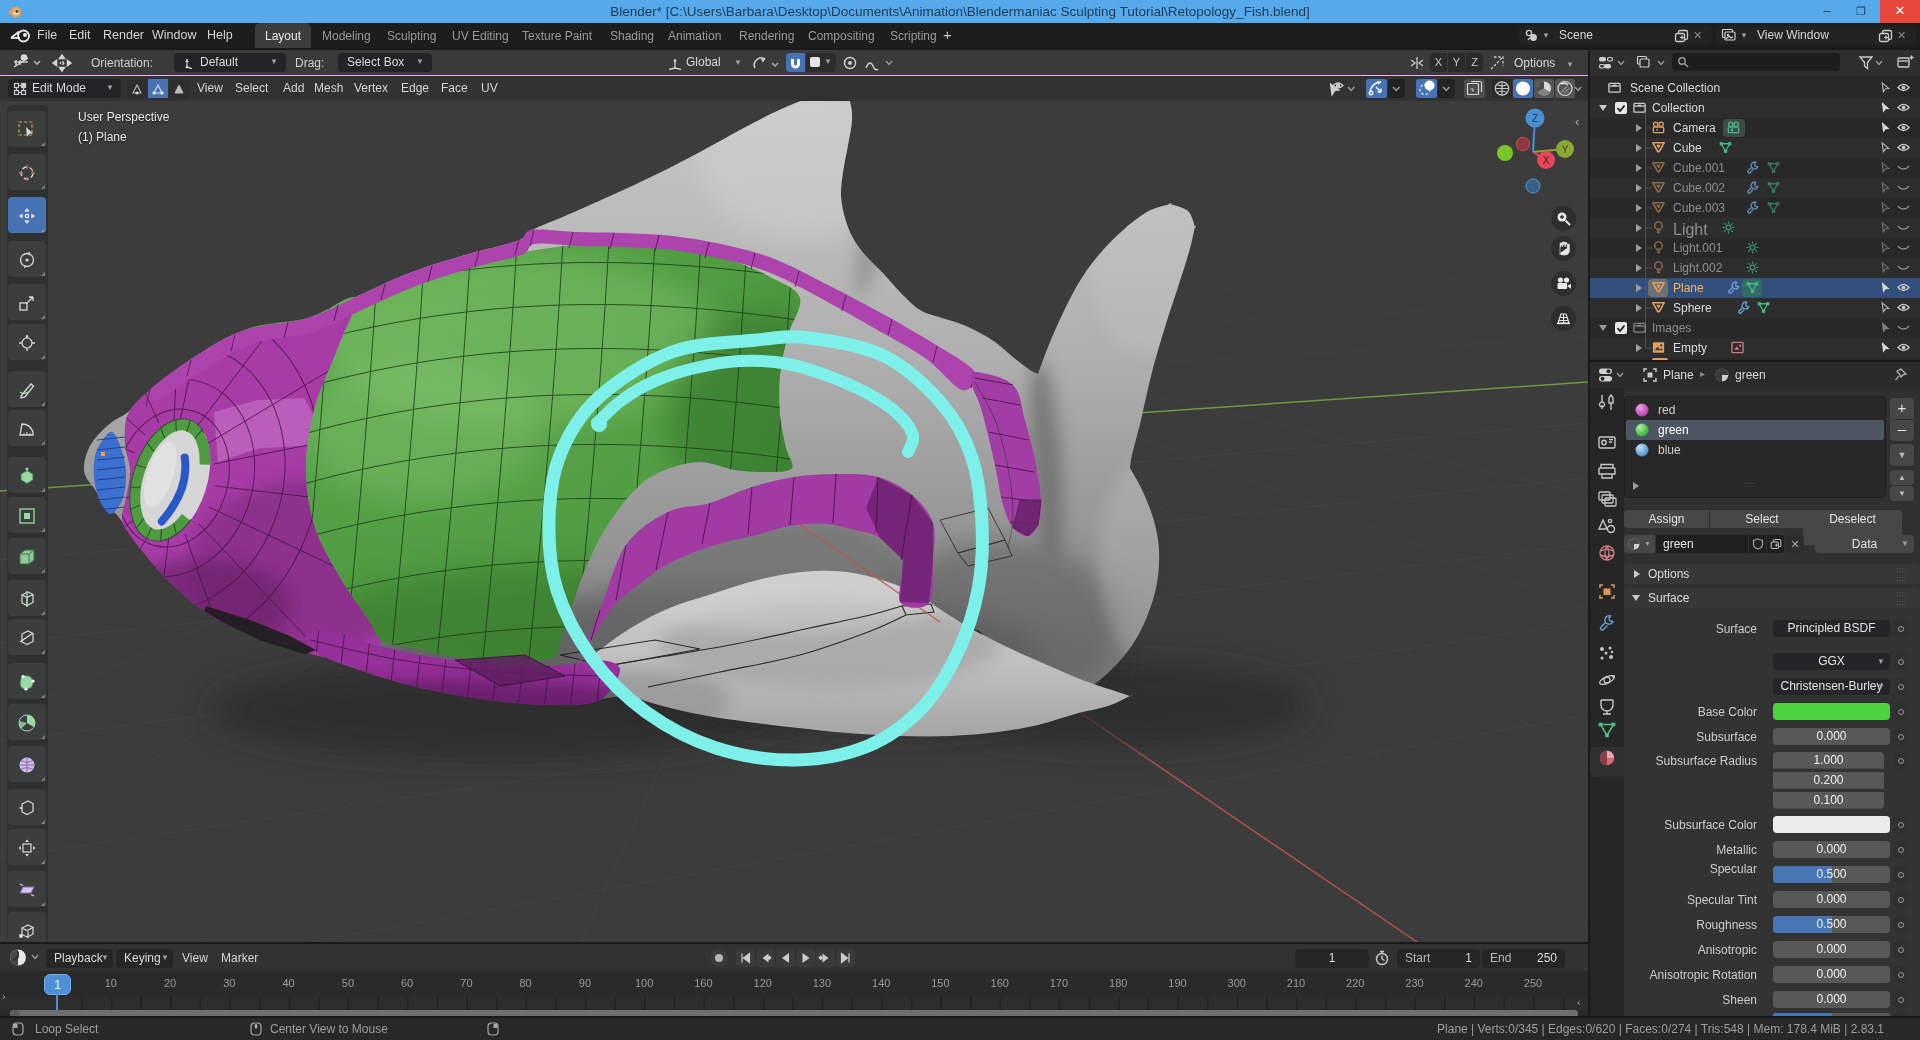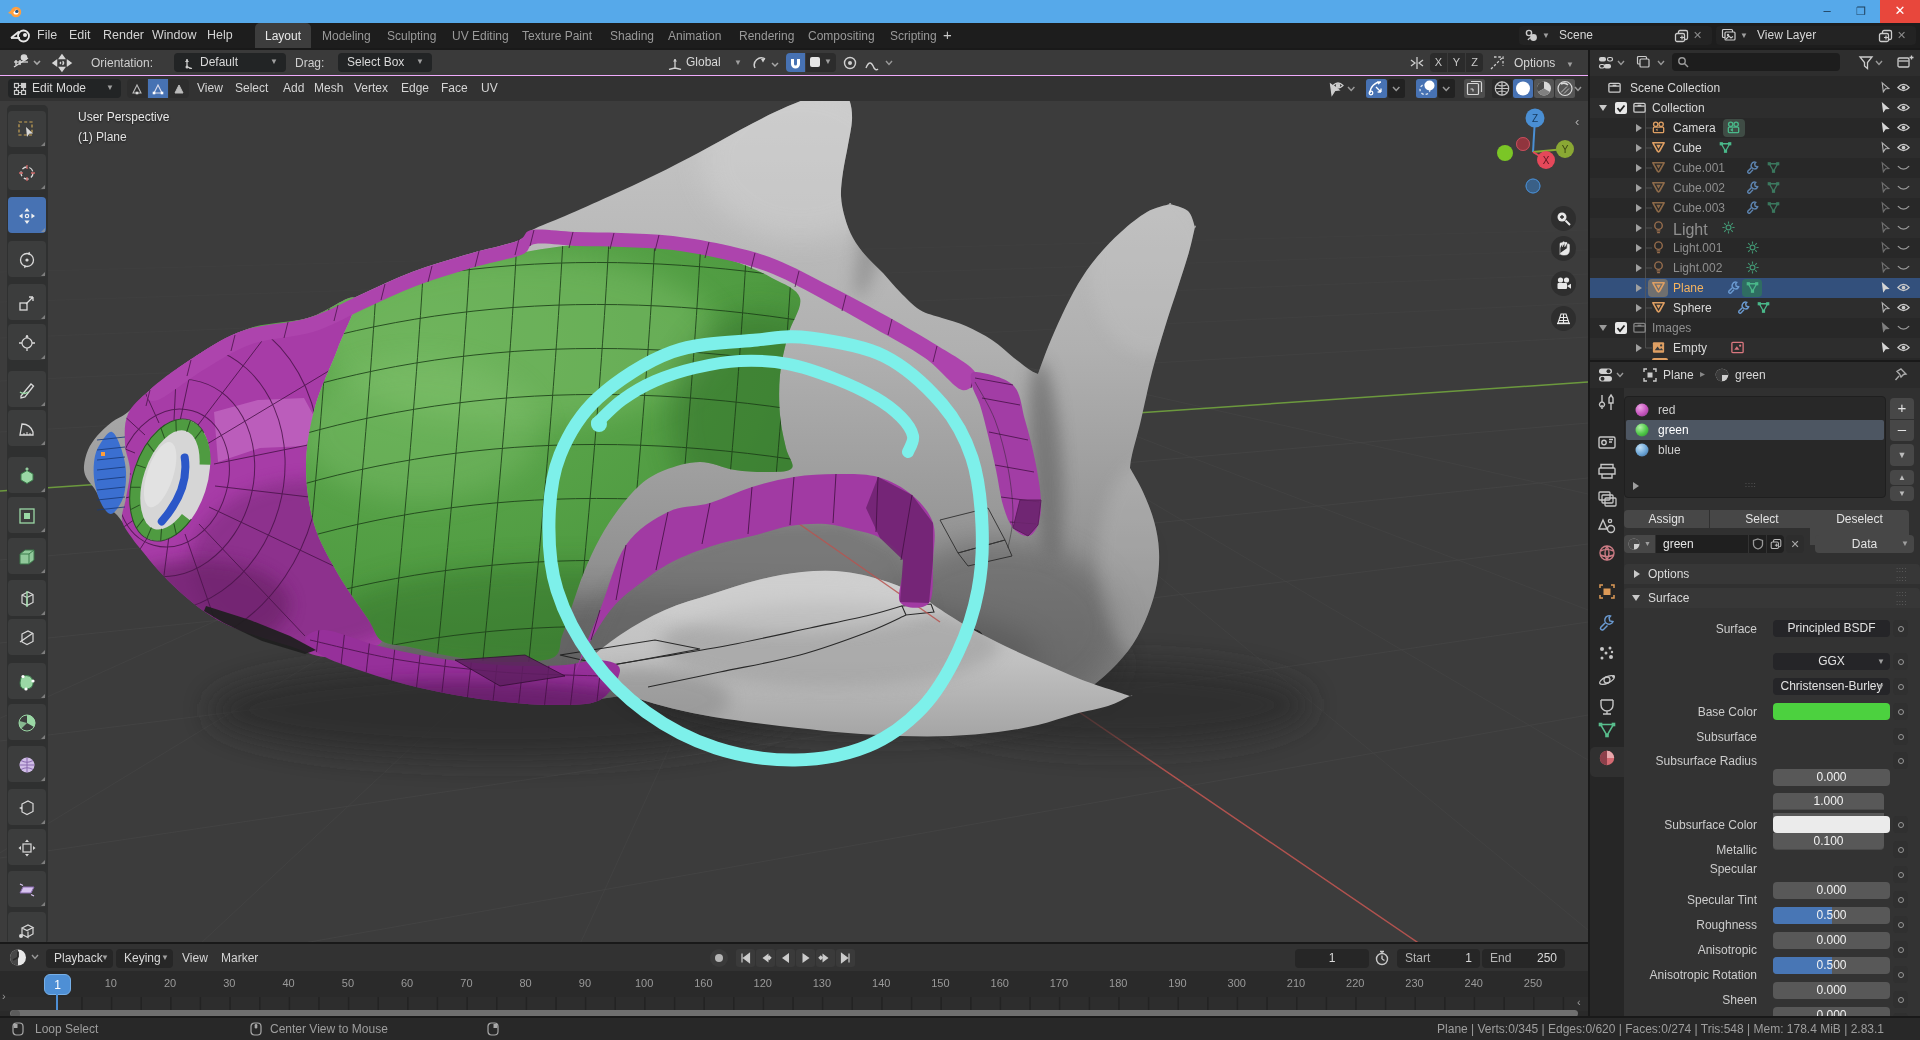--- a/index.html
+++ b/index.html
@@ -36,21 +36,21 @@
 
 .navbtn { left:1551px; width:25px; height:25px; border-radius:13px; background:rgba(42,42,42,.75); color:#e2e2e2; text-align:center; }
 
 #outliner { left:1590px; top:49px; width:330px; height:311px; background:#282828; }
 #outlhdr { left:0; top:0; width:330px; height:27px; background:#2e2e2e; }
 
 #props { left:1590px; top:362px; width:330px; height:656px; background:#303030; }
 #ptabs { left:0; top:26px; width:34px; height:630px; background:#262626; }
 .prow-label { position:absolute; font-size:12px; color:#cccccc; text-align:right; width:130px; }
 .numfield { position:absolute; background:#585858; border-radius:4px; height:17px; color:#f2f2f2;
-  font-size:12px; text-align:center; line-height:17px;margin-top:41px; }
+  font-size:12px; text-align:center; line-height:17px; }
 .darkfield { position:absolute; background:#252528; border-radius:4px; height:17px; color:#e2e2e2;
   font-size:12px; text-align:center; line-height:17px; }
 .circbtn { position:absolute; width:15px; height:17px; background:#303030; border-radius:4px; }
 .circbtn:after { content:""; position:absolute; left:4.5px; top:5.5px; width:4px; height:4px;
   border:1.2px solid #999; border-radius:3px; }
 .graybtn { position:absolute; background:#474747; border-radius:4px; color:#e3e3e3; font-size:12px;
   text-align:center; }
 
 #timeline { left:0; top:944px; width:1588px; height:74px; background:#2a2a2a; }
 #tlhdr { left:0; top:0; width:1588px; height:27px; background:#323232; }
@@ -65,20 +65,21 @@
 <body>
 <div id="root">
 
 <div id="titlebar" class="abs">
   <svg class="abs" style="left:7px;top:4px" width="16" height="16" viewBox="0 0 16 16">
     <circle cx="9" cy="8" r="5.2" fill="#ff9f3f"></circle>
         <circle cx="9" cy="8" r="2.6" fill="#fff"></circle>
     <circle cx="9.8" cy="7.4" r="1.7" fill="#265787"></circle>
     <path d="M1,9 L7,4 L9,6 L4,10 Z" fill="#ff9f3f"></path>
   </svg>
+  <div id="titletext" class="abs" style="font-size:13.5px">Blender* [C:\Users\Barbara\Desktop\Documents\Animation\Blendermaniac Sculpting Tutorial\Retopology_Fish.blend]</div>
   <div class="winbtn abs" style="left:1810px">–</div>
   <div class="winbtn abs" style="left:1844px;font-size:11px">❐</div>
   <div class="winbtn abs" id="closebtn" style="left:1880px">✕</div>
 </div>
 
 <div id="topbar" class="abs">
   <svg class="abs" style="left:10px;top:3px" width="22" height="20" viewBox="0 0 22 20">
     <g stroke="#e8e8e8" stroke-width="1.8" fill="none">
       <circle cx="13.5" cy="10" r="5.5"></circle>
           <path d="M1,12 L9,5.5"></path>
@@ -118,21 +119,21 @@
     <span class="abs" style="left:174px;top:3px;color:#8b8b8b;font-size:11px">✕</span>
   </div>
   <div class="idfield abs" style="left:1716px;width:200px">
     <svg class="abs" style="left:5px;top:2px" width="16" height="15" viewBox="0 0 16 15">
       <rect x="1.5" y="1.5" width="10" height="8" rx="1" fill="none" stroke="#ccc" stroke-width="1.2"></rect>
       <rect x="4" y="4" width="10" height="8" rx="1" fill="#232323" stroke="#ccc" stroke-width="1.2"></rect>
       <circle cx="7" cy="7" r="1.2" fill="#ccc"></circle>
           <path d="M5,11 l3,-3 l2,2 l2,-1.5" stroke="#ccc" stroke-width="1.1" fill="none"></path>
     </svg>
     <span class="dropv abs" style="left:24px;top:6px">▼</span>
-    <span class="abs" style="left:41px;top:2px">View Layer</span>
+    <span class="abs" style="left:41px;top:2px">View Window</span>
     <svg class="abs" style="left:162px;top:2.5px" width="15" height="14" viewBox="0 0 15 14">
       <rect x="4.5" y="1.5" width="9" height="9" rx="1.5" fill="none" stroke="#ccc" stroke-width="1.3"></rect>
       <rect x="1.5" y="4.5" width="9" height="8" rx="1.5" fill="#2a2a2a" stroke="#ccc" stroke-width="1.3"></rect>
       <path d="M6,8.5 h4 M8,6.5 v4" stroke="#ccc" stroke-width="1.2"></path>
     </svg>
     <span class="abs" style="left:181px;top:3px;color:#8b8b8b;font-size:11px">✕</span>
   </div>
 </div>
 
 <div id="toolhdr" class="abs">
@@ -1257,21 +1258,21 @@
   </div>
 
   <div class="graybtn abs" style="left:300px;top:36px;width:24px;height:21px;border-radius:4px 4px 0 0;font-size:15px;line-height:20px">+</div>
   <div class="graybtn abs" style="left:300px;top:58px;width:24px;height:21px;border-radius:0 0 4px 4px;font-size:15px;line-height:18px">–</div>
   <div class="graybtn abs" style="left:300px;top:82px;width:24px;height:22px;font-size:9px;line-height:22px;color:#bbb">▼</div>
   <div class="graybtn abs" style="left:300px;top:108px;width:24px;height:15px;font-size:8px;line-height:15px;color:#bbb">▲</div>
   <div class="graybtn abs" style="left:300px;top:124px;width:24px;height:15px;font-size:8px;line-height:15px;color:#bbb">▼</div>
 
   <div class="graybtn abs" style="left:34px;top:148px;width:85px;height:18px;line-height:18px;border-radius:4px 0 0 4px">Assign</div>
   <div class="graybtn abs" style="left:120px;top:148px;width:104px;height:18px;line-height:18px;border-radius:0">Select</div>
-  <div class="graybtn abs" style="left:220px;top:148px;width:99px;height:35px;line-height:18px;border-radius:0 4px 4px 0">Deselect</div>
+  <div class="graybtn abs" style="left:213px;top:148px;width:99px;height:35px;line-height:18px;border-radius:0 4px 4px 0">Deselect</div>
 
   <div class="graybtn abs" style="left:34px;top:173px;width:31px;height:18px;border-radius:4px 0 0 4px">
     <svg class="abs" style="left:3px;top:2px" width="14" height="14" viewBox="0 0 16 16">
       <circle cx="8" cy="8" r="6.3" fill="#cfcfcf"></circle>
       <path d="M8,1.7 a6.3,6.3 0 0 0 0,12.6 Z" fill="#4a4a4a"></path>
       <path d="M8,8 h6.3 a6.3,6.3 0 0 0 -6.3,-6.3 Z" fill="#4a4a4a"></path>
     </svg>
     <span class="dropv abs" style="left:20px;top:5px;font-size:7px">▼</span>
   </div>
   <div class="abs" style="left:66px;top:173px;width:92px;height:18px;background:#1f1f1f">

